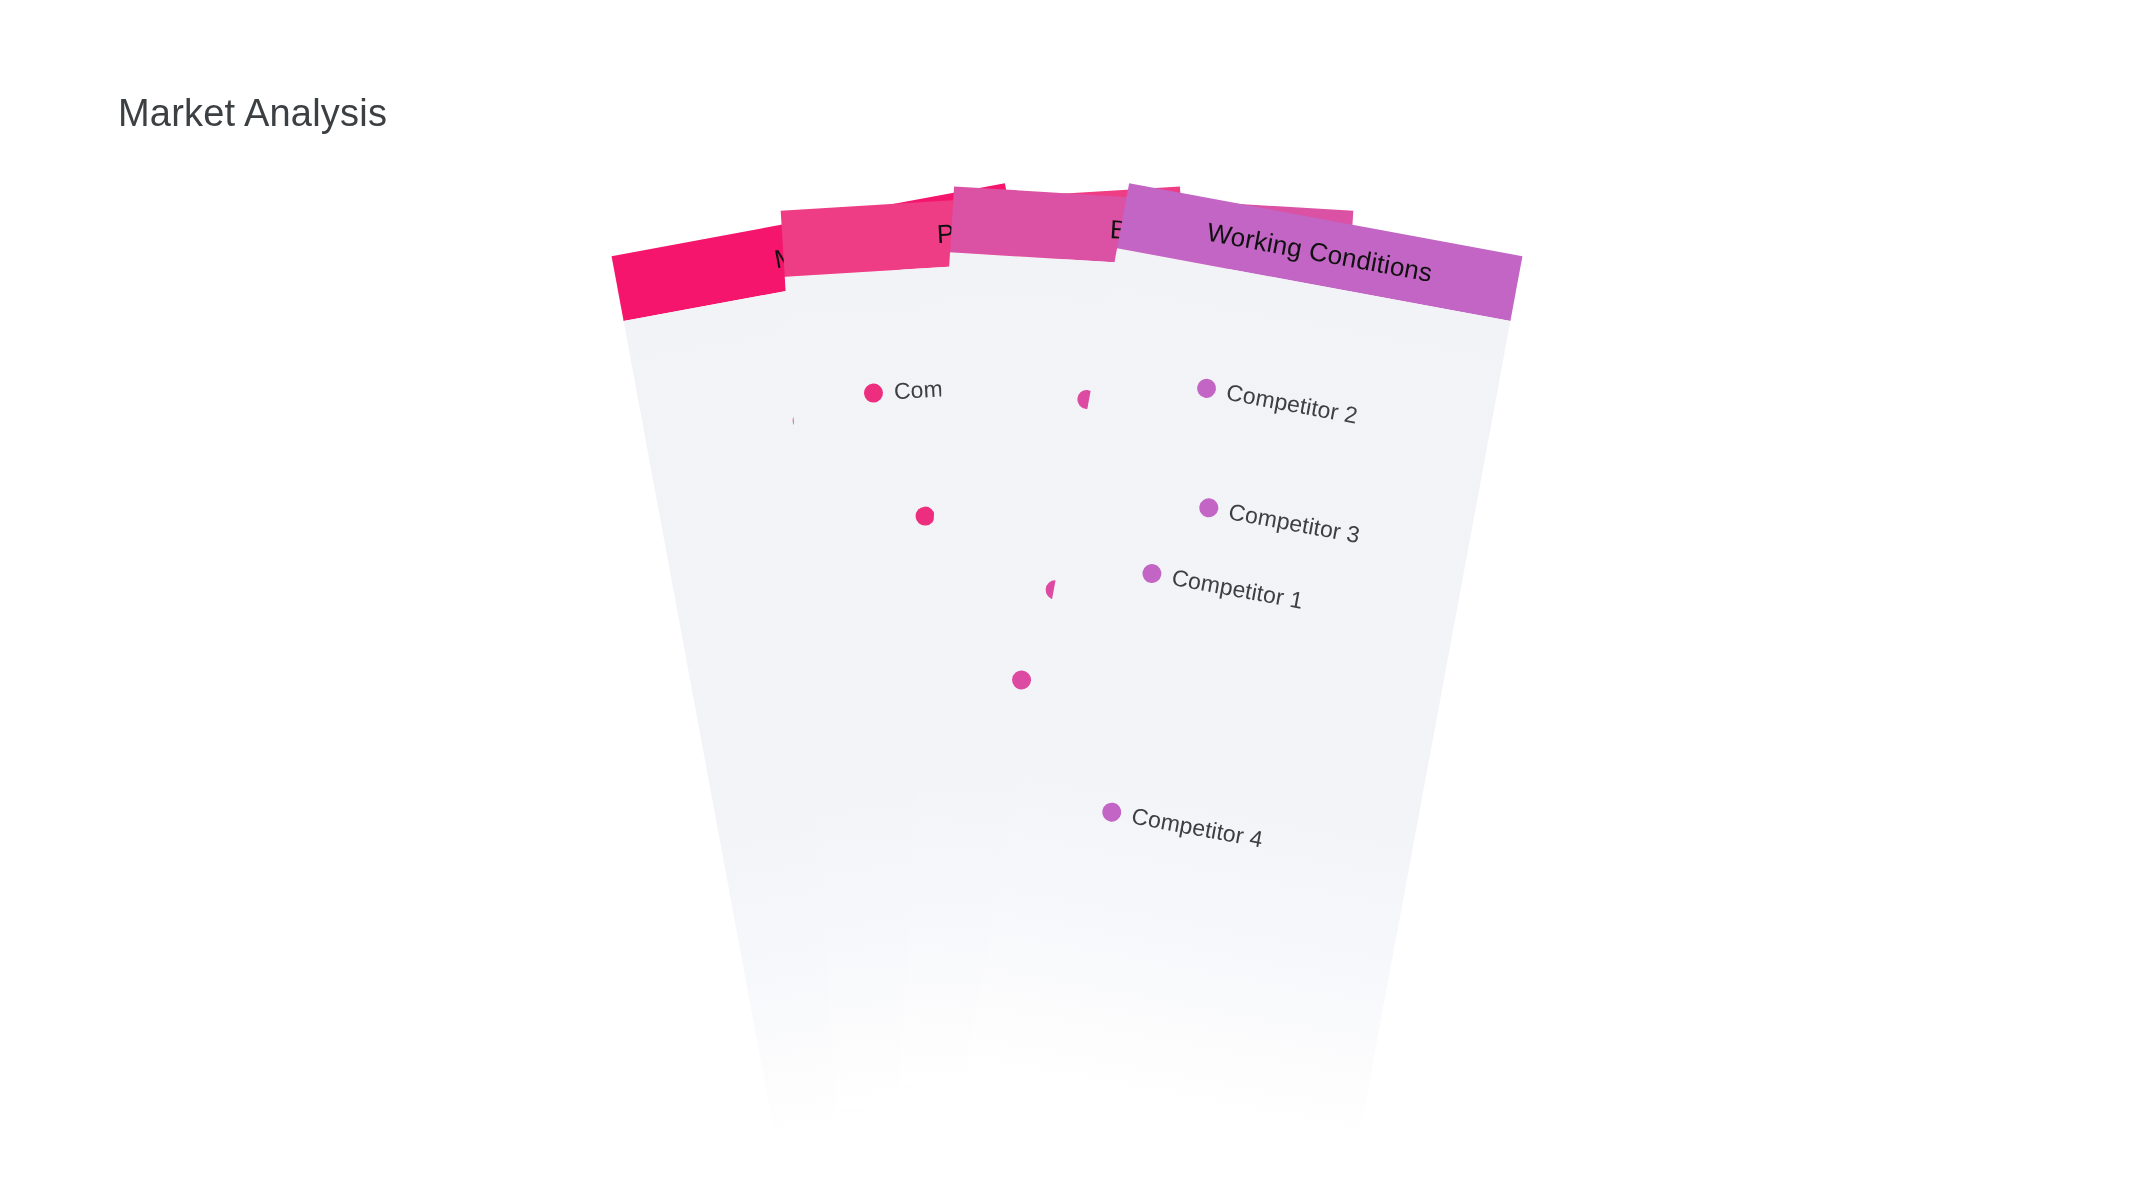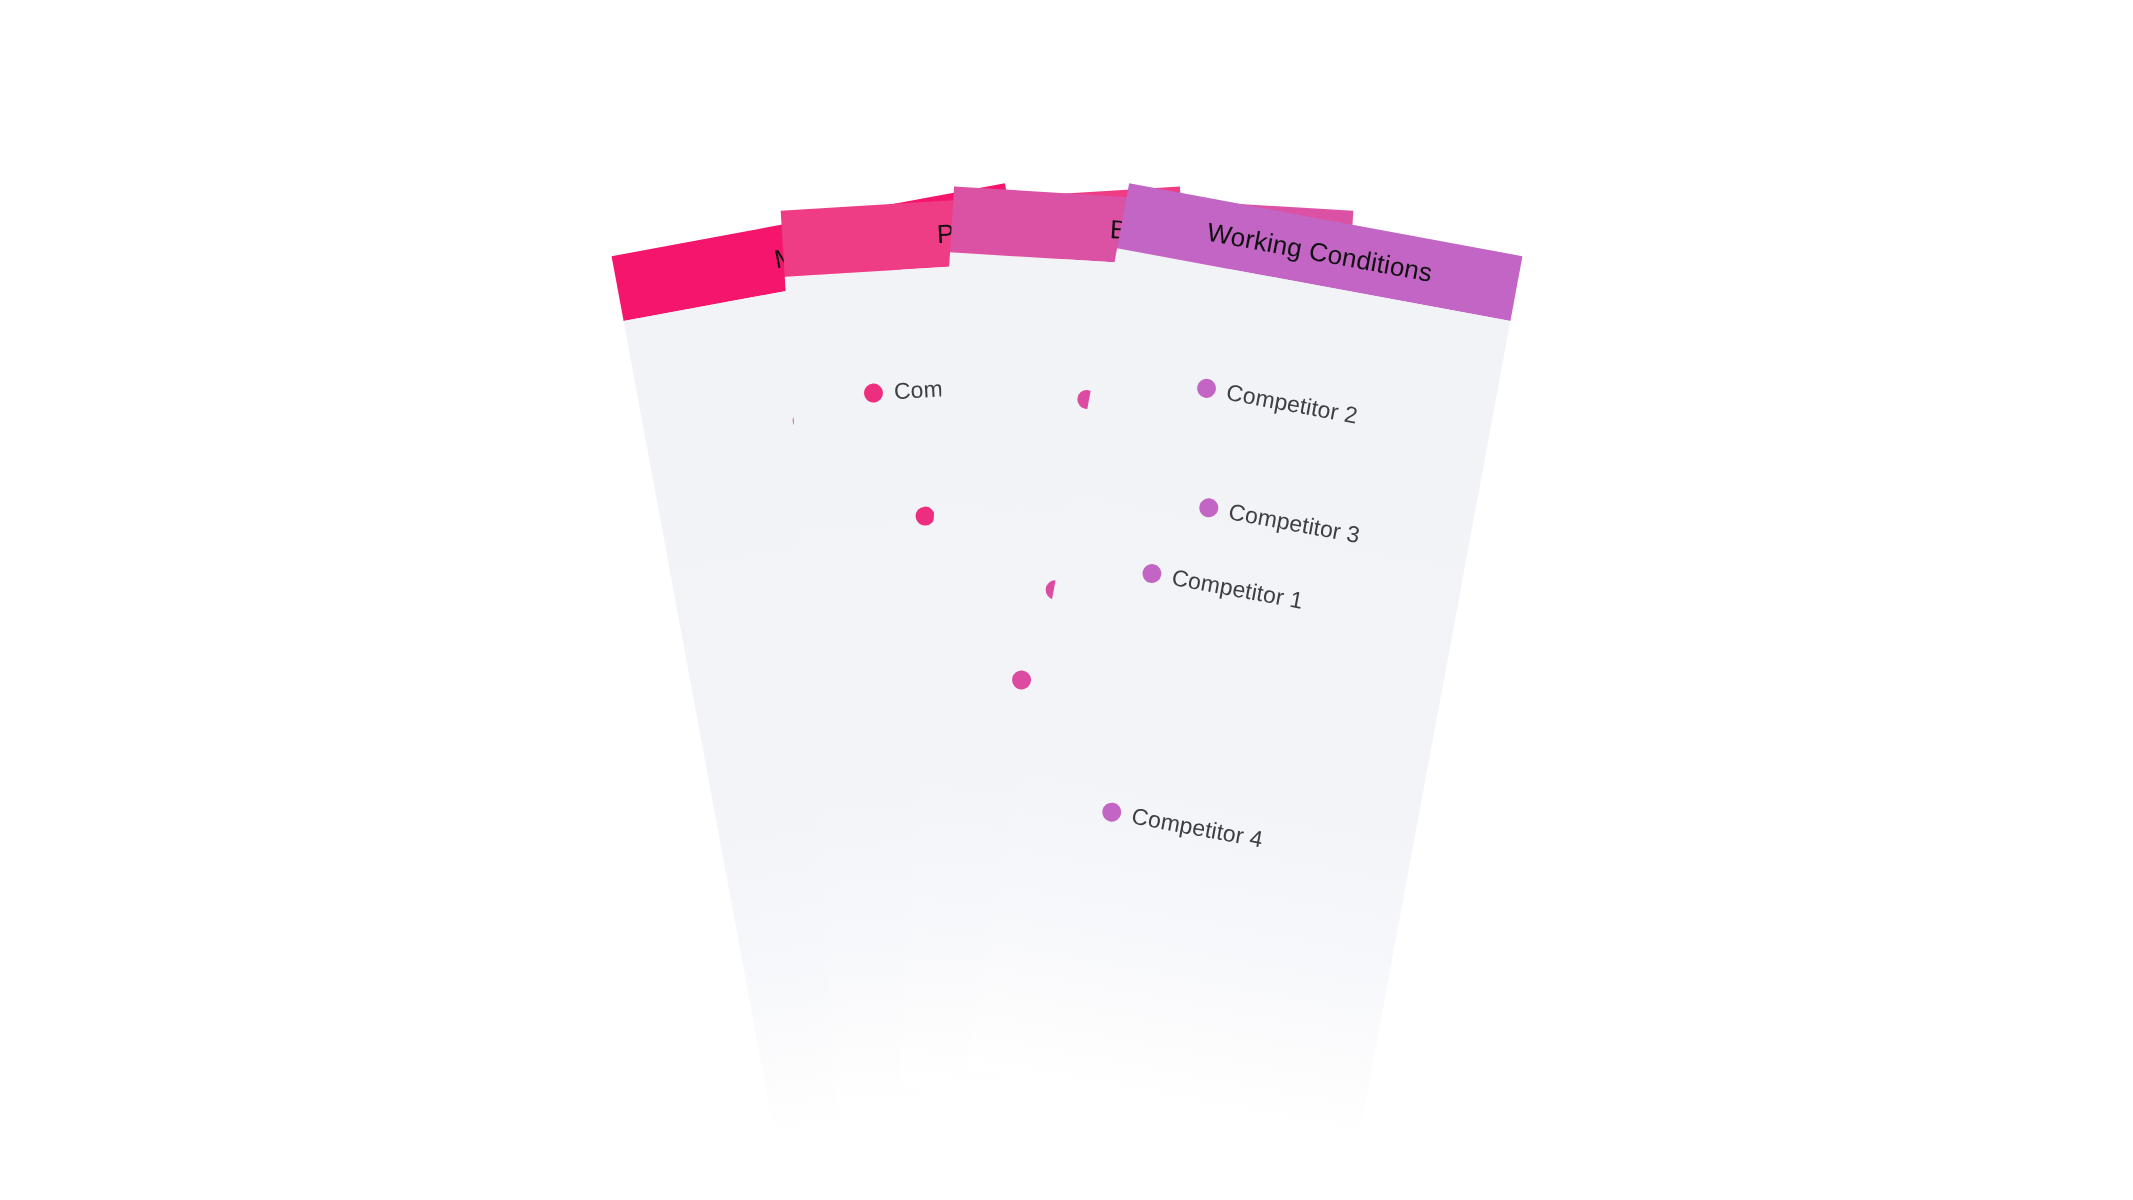--- a/index.html
+++ b/index.html
@@ -105,20 +105,21 @@
     font-size: 23px;
     color: #3c4043;
     letter-spacing: 0.1px;
   }
 </style>
 </head>
 <body>
 
 <div id="canvas">
 
+  <div id="page-title">Market Analysis</div>
 
   <div id="fan">
       <div class="panel" style="transform: rotate(-10.5deg);">
         <div class="panel-header" style="background: rgb(245, 21, 108);">
           <div class="panel-header-label">Market</div>
         </div>
         <div class="panel-body">
           <div class="point" style="left: 37%; top: 14%;">
             <span class="point-dot" style="background: rgb(245, 13, 116);"></span>
             <span class="point-label">Competitor 1</span>

